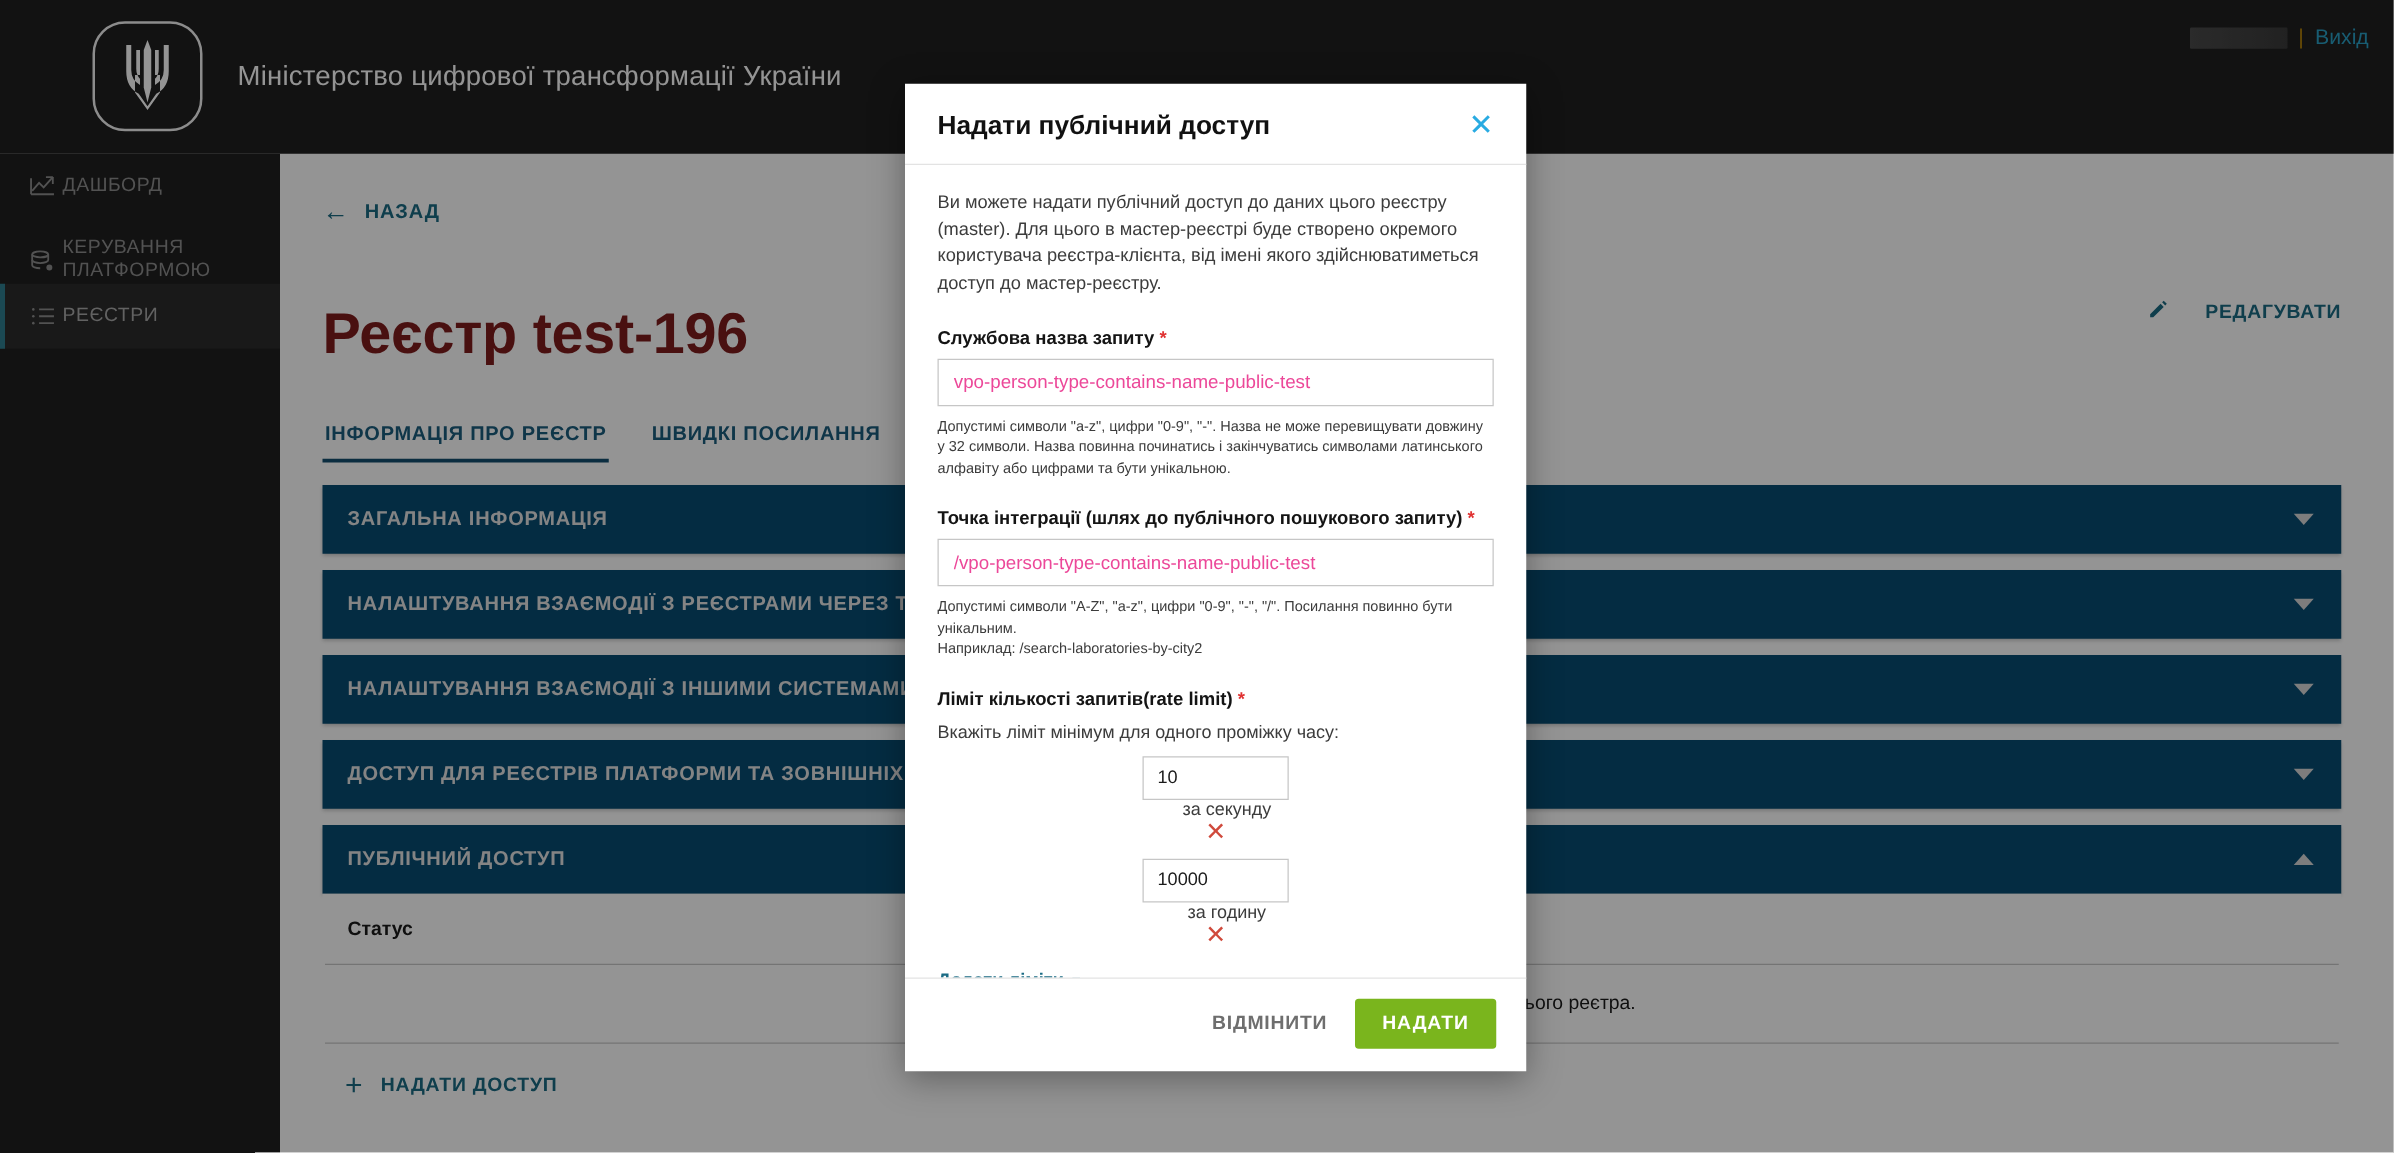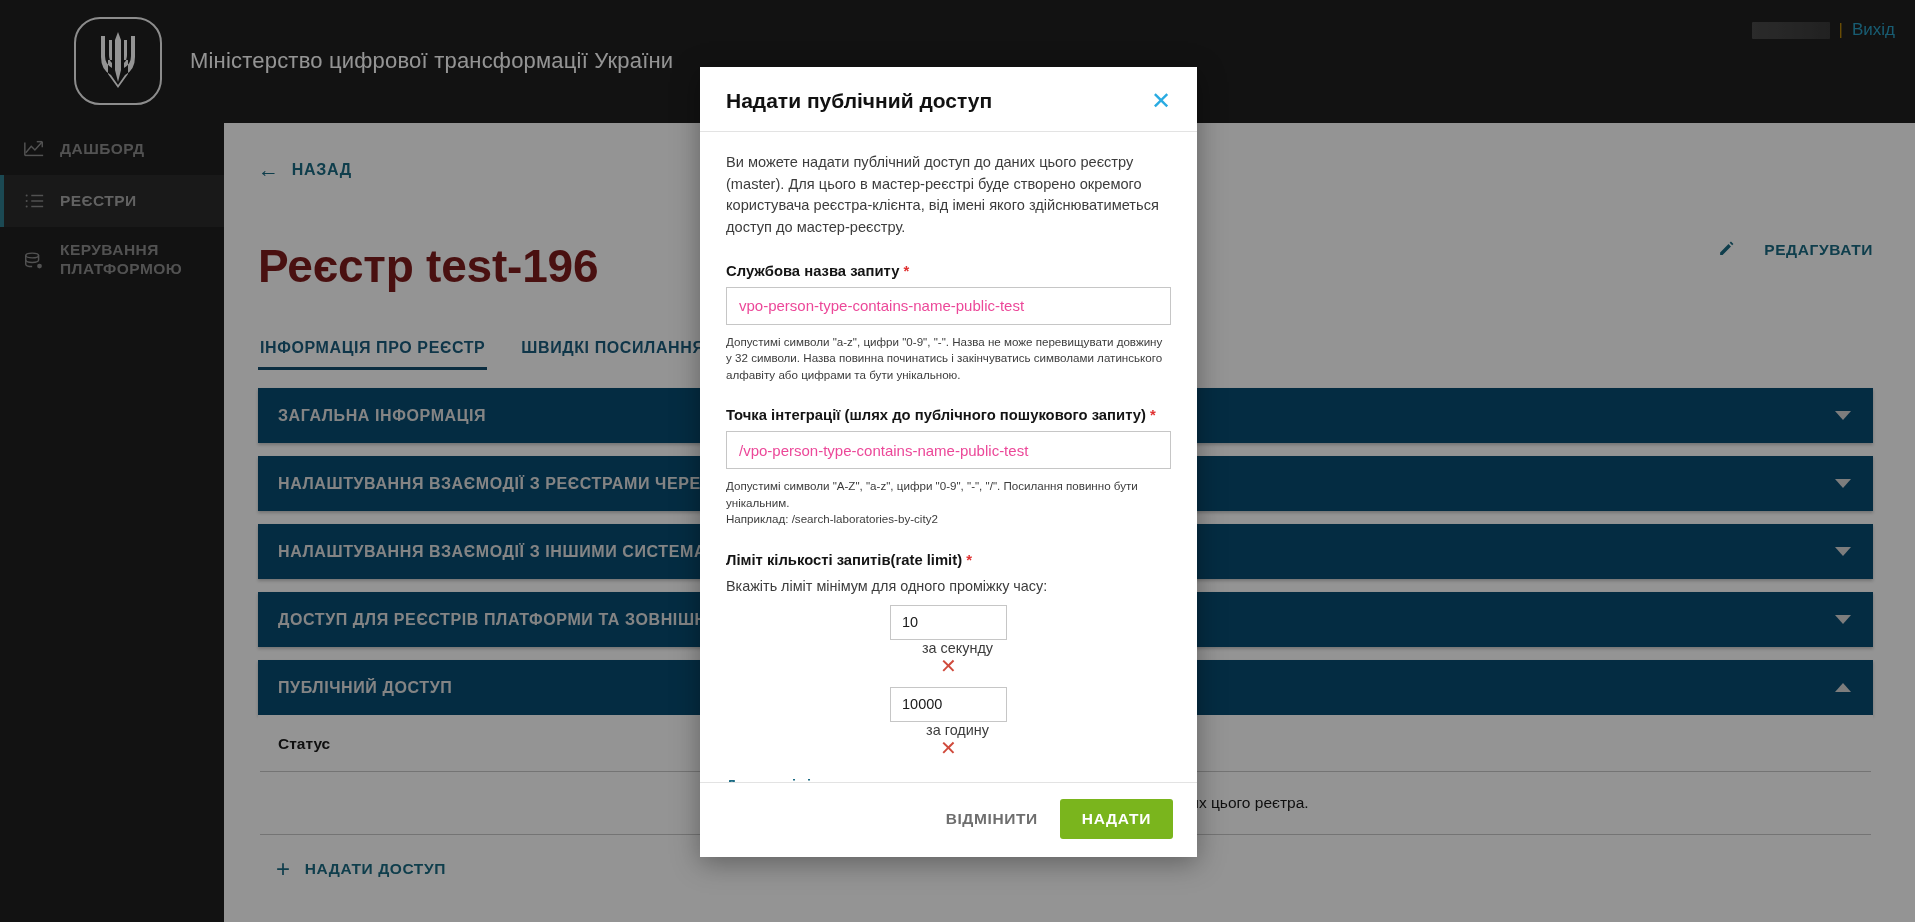--- a/index.html
+++ b/index.html
@@ -55,26 +55,26 @@
 
   
   #sidebar {
     position: absolute; left: 0; top: 123px;
     width: 224px; height: 799px;
     background: #1f1f1f;
     z-index: 5;
   }
   .side-item {
     position: relative;
-    display: flex; align-items: center; gap: 14px;
+    display: flex; align-items: center; gap: 4px;
     padding: 0 0 0 22px;
     min-height: 52px;
     color: #8e8e8e;
     font-size: 15.5px;
-    font-weight: 700;
+    font-weight: 400;
     letter-spacing: .45px;
     text-transform: uppercase;
     font-stretch: condensed;
   }
   .side-item.active { background: #2b2b2b; color: #a9a9a9; }
   .side-item.active::before {
     content: ""; position: absolute; left: 0; top: 0;
     width: 4px; height: 100%; background: #2f7f8f;
   }
   .side-icn { width: 24px; height: 24px; flex: 0 0 24px; display:flex; align-items:center; justify-content:center; }
@@ -157,21 +157,21 @@
     display: inline-flex; align-items: center; gap: 14px;
     margin: 22px 0 0 16px;
     color: #1b6b84; font-size: 15.5px; font-weight: 700;
     letter-spacing: .6px; text-transform: uppercase; font-stretch: condensed;
     background: none; border: none; cursor: pointer;
   }
   #add-access .plus { font-size: 24px; font-weight: 400; line-height: 1; }
 
   
   #modal {
-    position: absolute; left: 700px; top: 67px;
+    position: absolute; left: 724px; top: 67px;
     width: 497px; height: 790px;
     background: #ffffff;
     z-index: 100;
     box-shadow: 0 6px 26px rgba(0,0,0,.35);
     display: flex; flex-direction: column;
   }
   #m-head {
     display: flex; align-items: center; justify-content: space-between;
     padding: 22px 24px 18px 26px;
     border-bottom: 1px solid #e3e3e3;
@@ -266,43 +266,43 @@
         <svg viewBox="0 0 24 24">
             <polyline points="2,19 2,5"></polyline>
             <polyline points="2,19 22,19"></polyline>
             <polyline points="3,16 9,9 13,13 21,4"></polyline>
             <polyline points="21,4 21,10"></polyline>
             <polyline points="21,4 15,4"></polyline>
           </svg>
       </span>
       <span class="side-lbl">ДАШБОРД</span>
     </div>
+    <div class="side-item" style="align-items:flex-start;padding-top:14px;">
+      <span class="side-icn" style="margin-top:8px;">
+        <svg viewBox="0 0 24 24">
+            <ellipse cx="10" cy="6" rx="7" ry="2.6"></ellipse>
+            <path d="M3 6 v5 c0 1.4 3.1 2.6 7 2.6 s7-1.2 7-2.6 V6"></path>
+            <path d="M3 11 v4.5 c0 1.4 3.1 2.6 7 2.6"></path>
+            <circle cx="18" cy="17.5" r="2.6" fill="#8e8e8e" stroke="none"></circle>
+          </svg>
+      </span>
+      <span class="side-lbl">КЕРУВАННЯ ПЛАТФОРМОЮ</span>
+    </div>
     <div class="side-item active">
       <span class="side-icn">
         <svg viewBox="0 0 24 24">
             <circle cx="4" cy="6" r="1.1" fill="#8e8e8e" stroke="none"></circle>
             <circle cx="4" cy="12" r="1.1" fill="#8e8e8e" stroke="none"></circle>
             <circle cx="4" cy="18" r="1.1" fill="#8e8e8e" stroke="none"></circle>
             <line x1="9" y1="6" x2="22" y2="6"></line>
             <line x1="9" y1="12" x2="22" y2="12"></line>
             <line x1="9" y1="18" x2="22" y2="18"></line>
           </svg>
       </span>
       <span class="side-lbl">РЕЄСТРИ</span>
-    </div>
-    <div class="side-item" style="align-items:flex-start;padding-top:14px;">
-      <span class="side-icn" style="margin-top:8px;">
-        <svg viewBox="0 0 24 24">
-            <ellipse cx="10" cy="6" rx="7" ry="2.6"></ellipse>
-            <path d="M3 6 v5 c0 1.4 3.1 2.6 7 2.6 s7-1.2 7-2.6 V6"></path>
-            <path d="M3 11 v4.5 c0 1.4 3.1 2.6 7 2.6"></path>
-            <circle cx="18" cy="17.5" r="2.6" fill="#8e8e8e" stroke="none"></circle>
-          </svg>
-      </span>
-      <span class="side-lbl">КЕРУВАННЯ ПЛАТФОРМОЮ</span>
     </div>
   </nav>
 
   <div id="main">
     <div id="content">
 
       <a id="backlink" href="#">
         <span class="arrow">←</span>
         <span>НАЗАД</span>
       </a>

